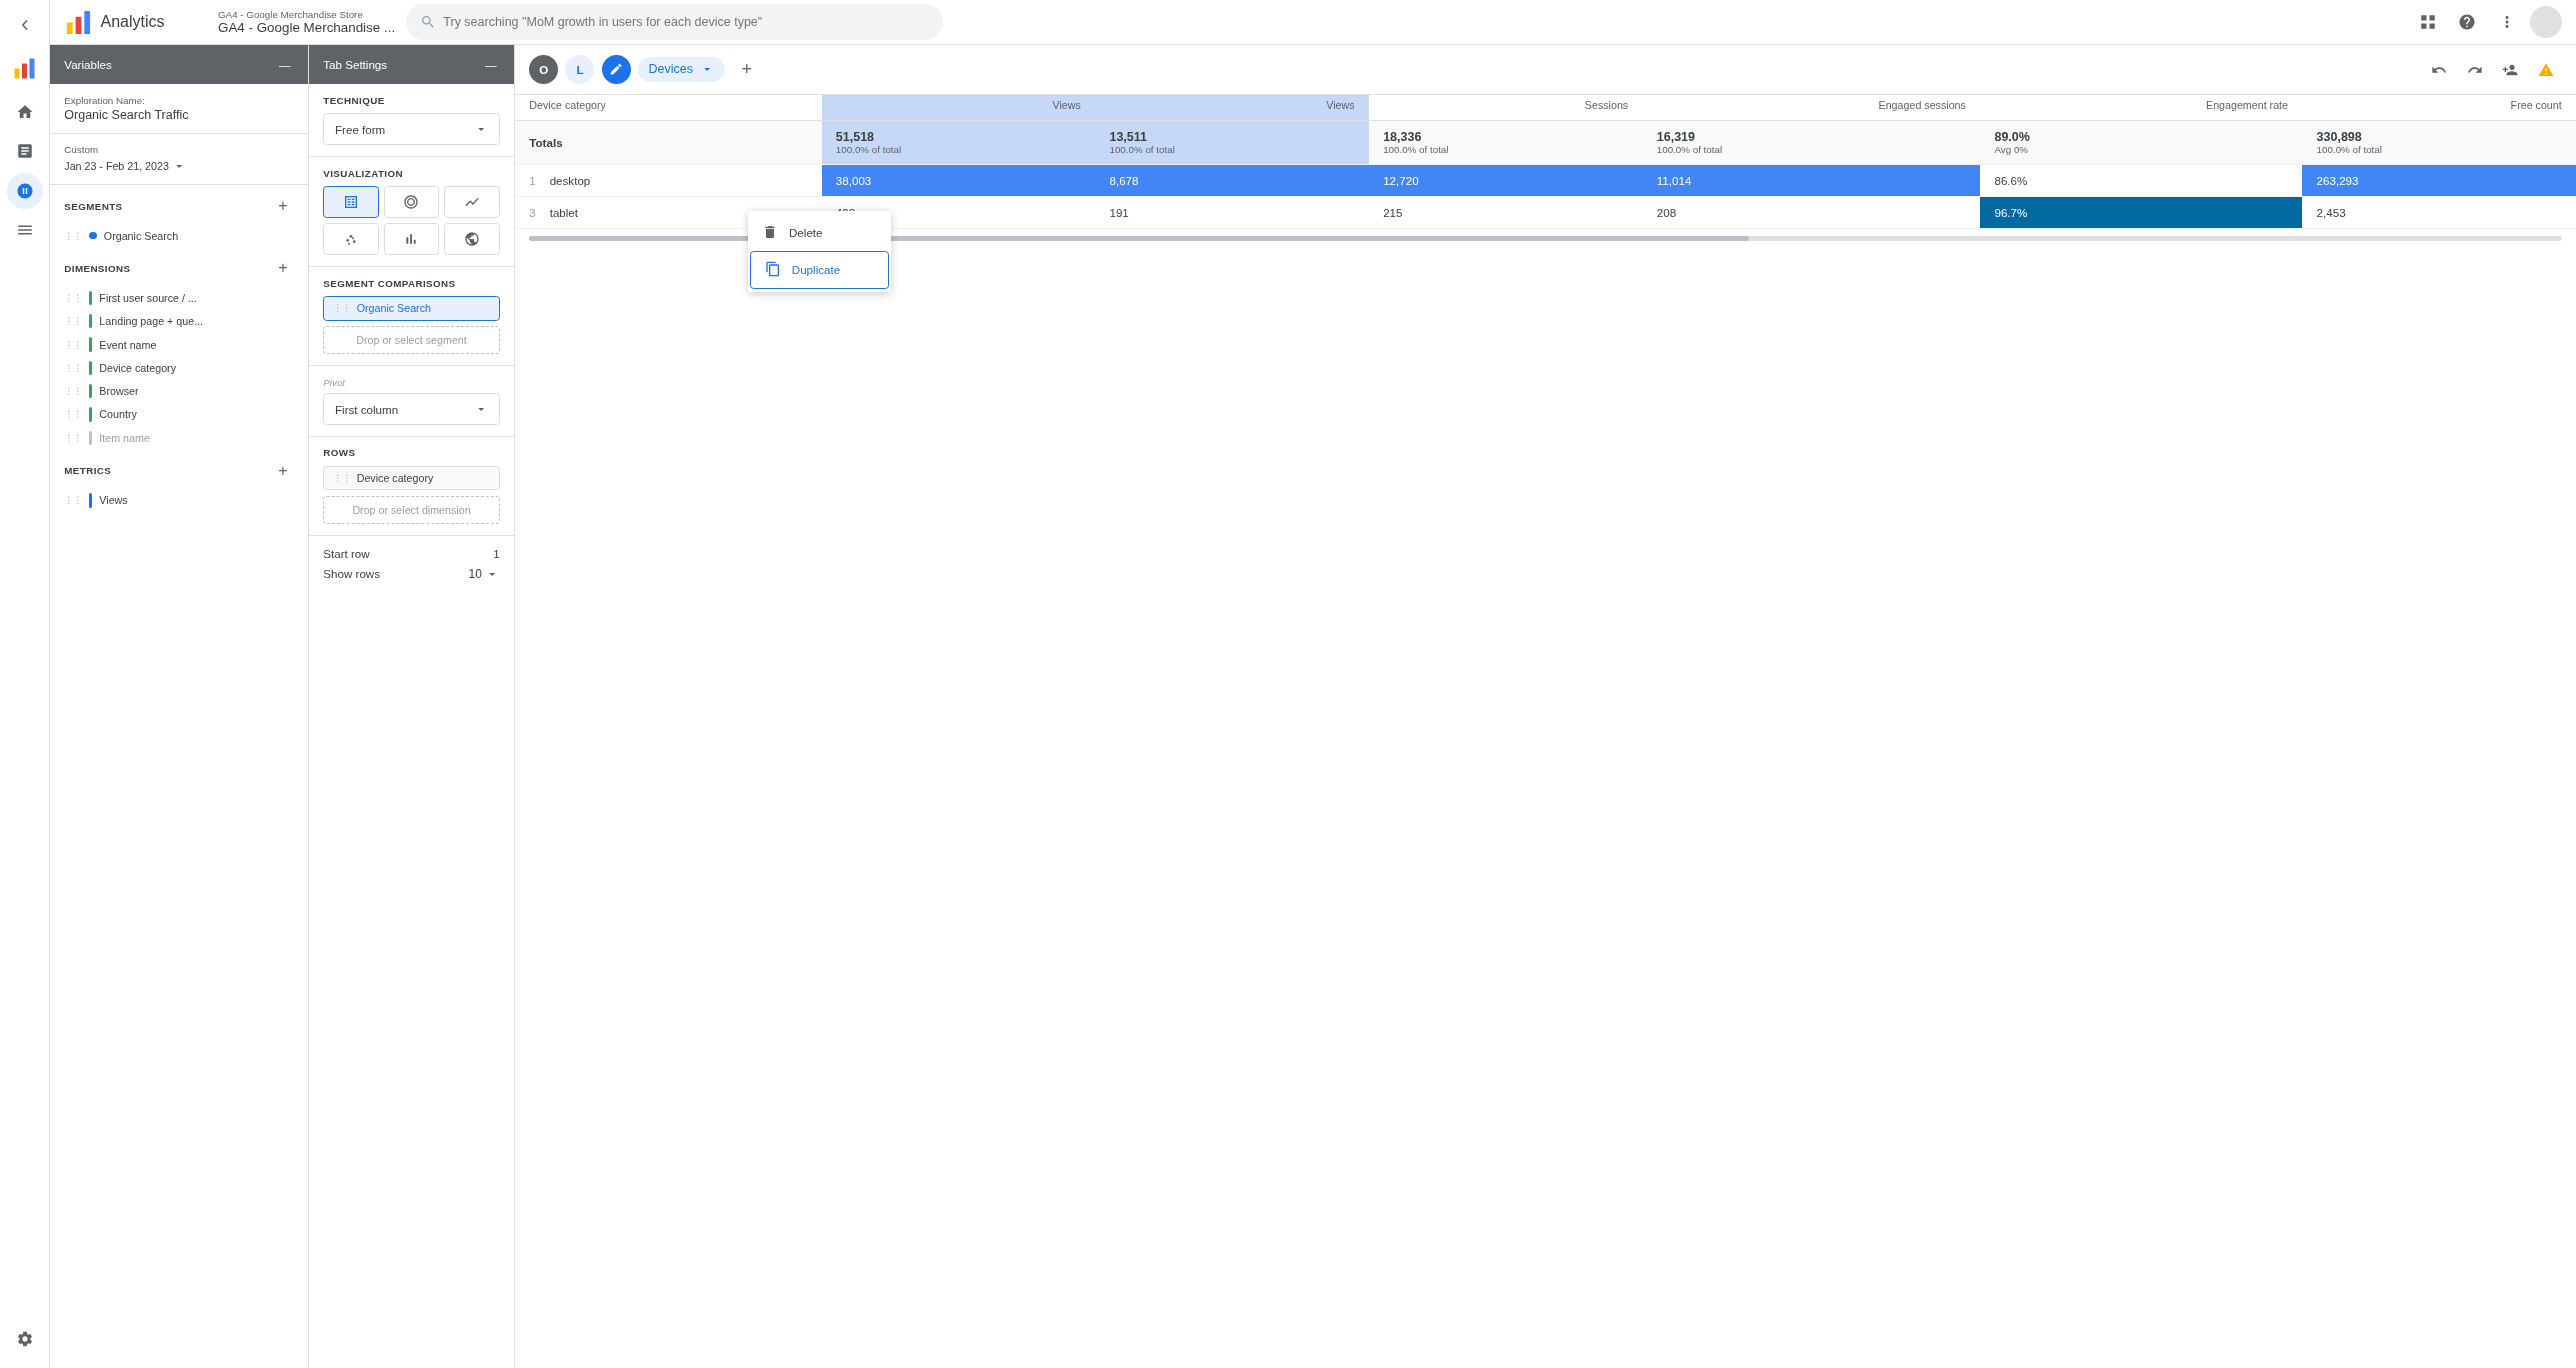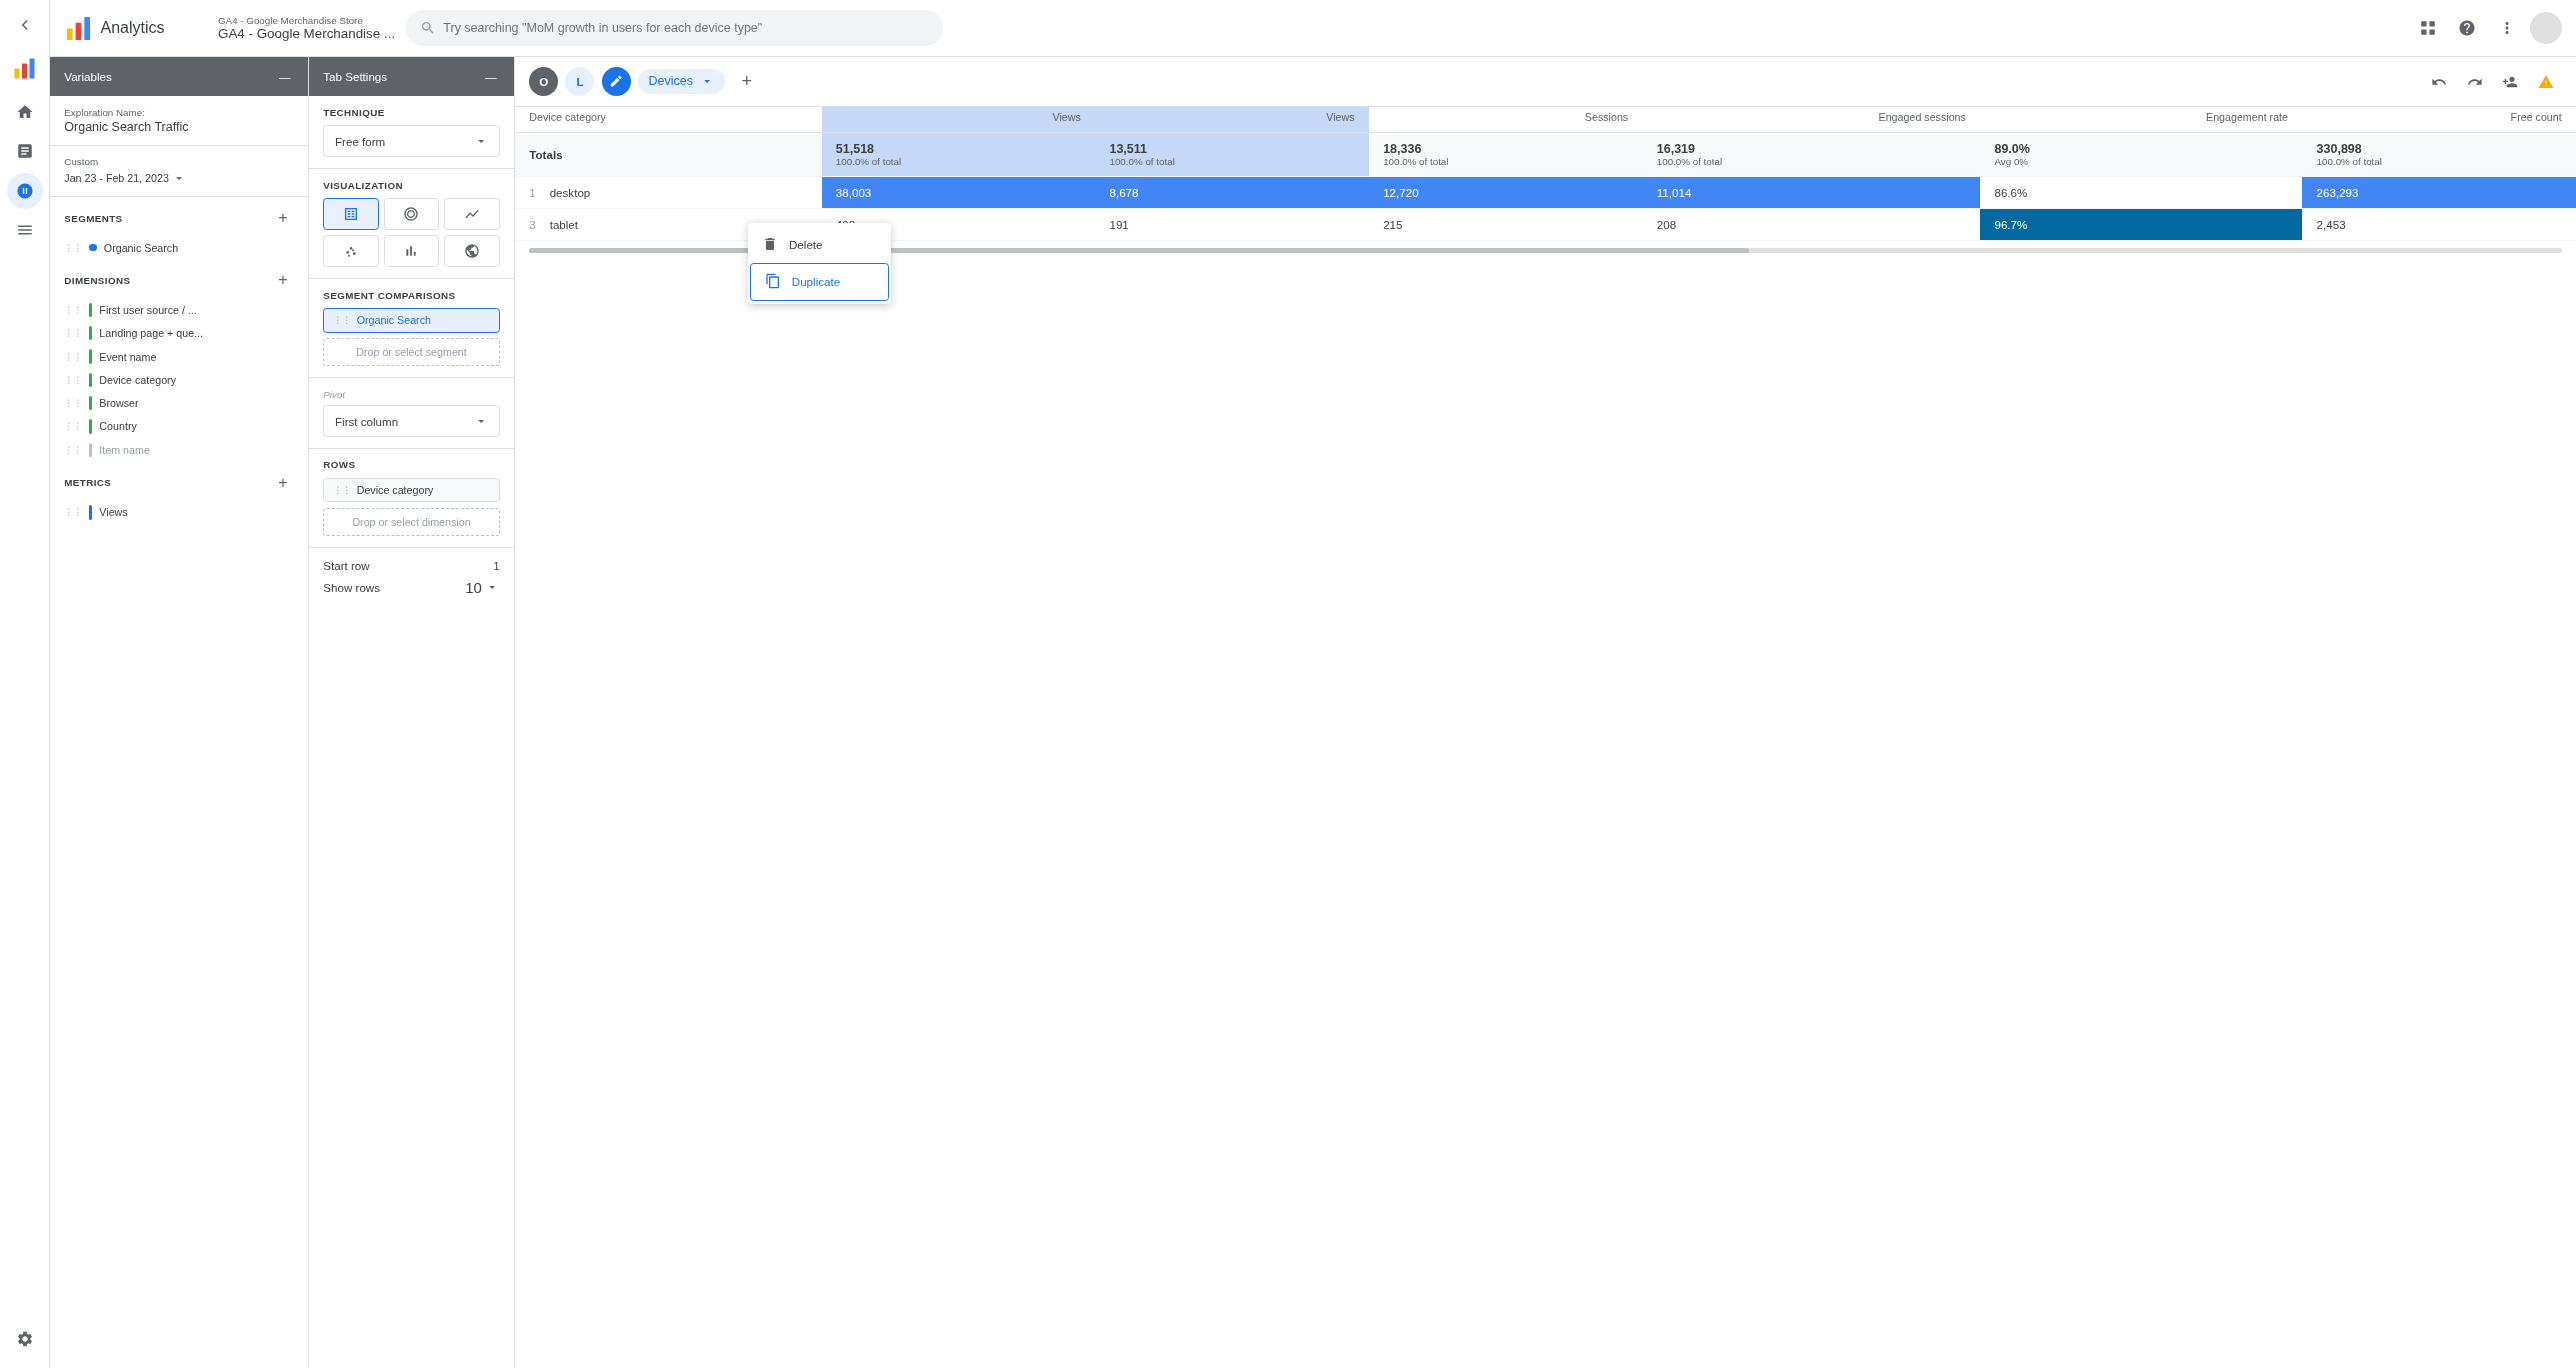--- a/index.html
+++ b/index.html
@@ -39,21 +39,21 @@
     
     .main-container {
       flex: 1;
       display: flex;
       flex-direction: column;
       overflow: hidden;
     }
 
     
     .top-bar {
-      height: 57px;
+      height: 45px;
       background: #fff;
       border-bottom: 0.9px solid #e0e0e0;
       display: flex;
       align-items: center;
       padding: 0 14.3px;
       gap: 10.7px;
     }
     .top-bar .app-name {
       display: flex;
       align-items: center;
@@ -257,21 +257,21 @@
     .dim-chip-handle { color: #9aa0a6; font-size: 9px; }
 
     .start-show-section { padding: 10.7px 14.3px; }
     .inline-field {
       display: flex; align-items: center; justify-content: space-between;
       margin-bottom: 7.2px; font-size: 11.6px; color: #3c4043;
     }
     .inline-value { font-size: 11.6px; color: #3c4043; }
     .inline-select {
       display: flex; align-items: center; gap: 3.6px;
-      font-size: 15px; color: #3c4043; cursor: pointer;
+      font-size: 12px; color: #3c4043; cursor: pointer;
     }
 
     
     .report-area {
       flex: 1;
       display: flex;
       flex-direction: column;
       overflow: hidden;
       background: #fff;
     }

